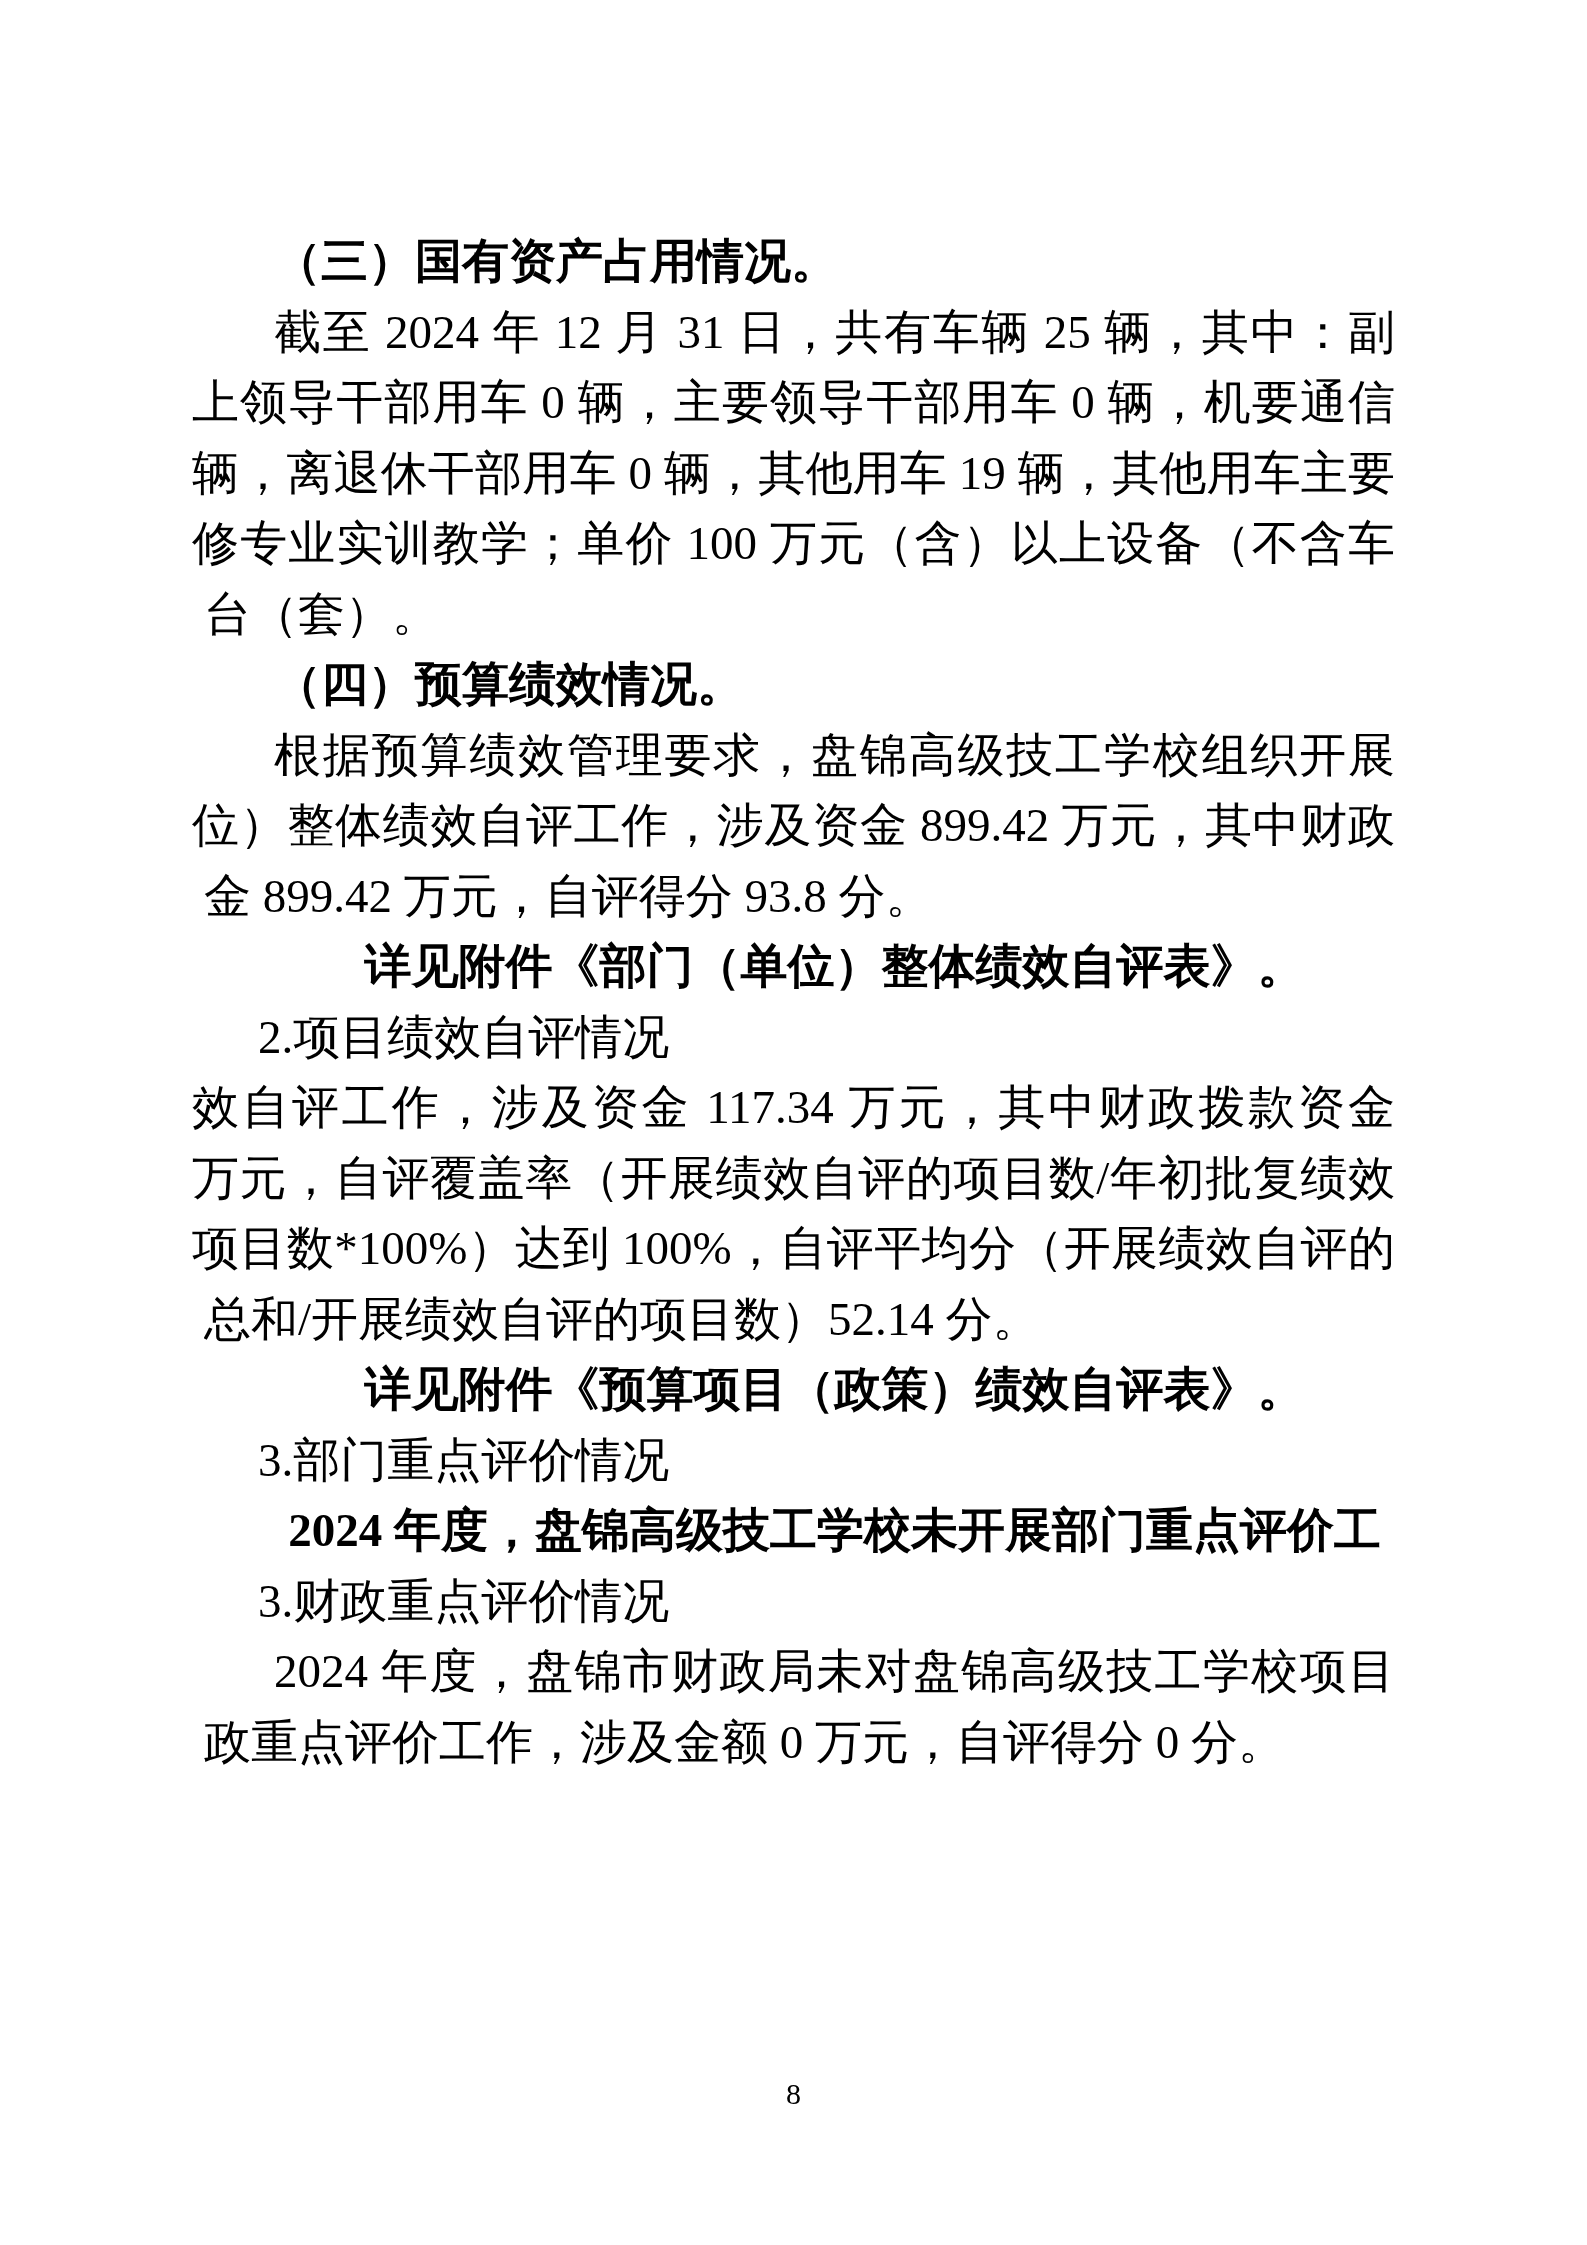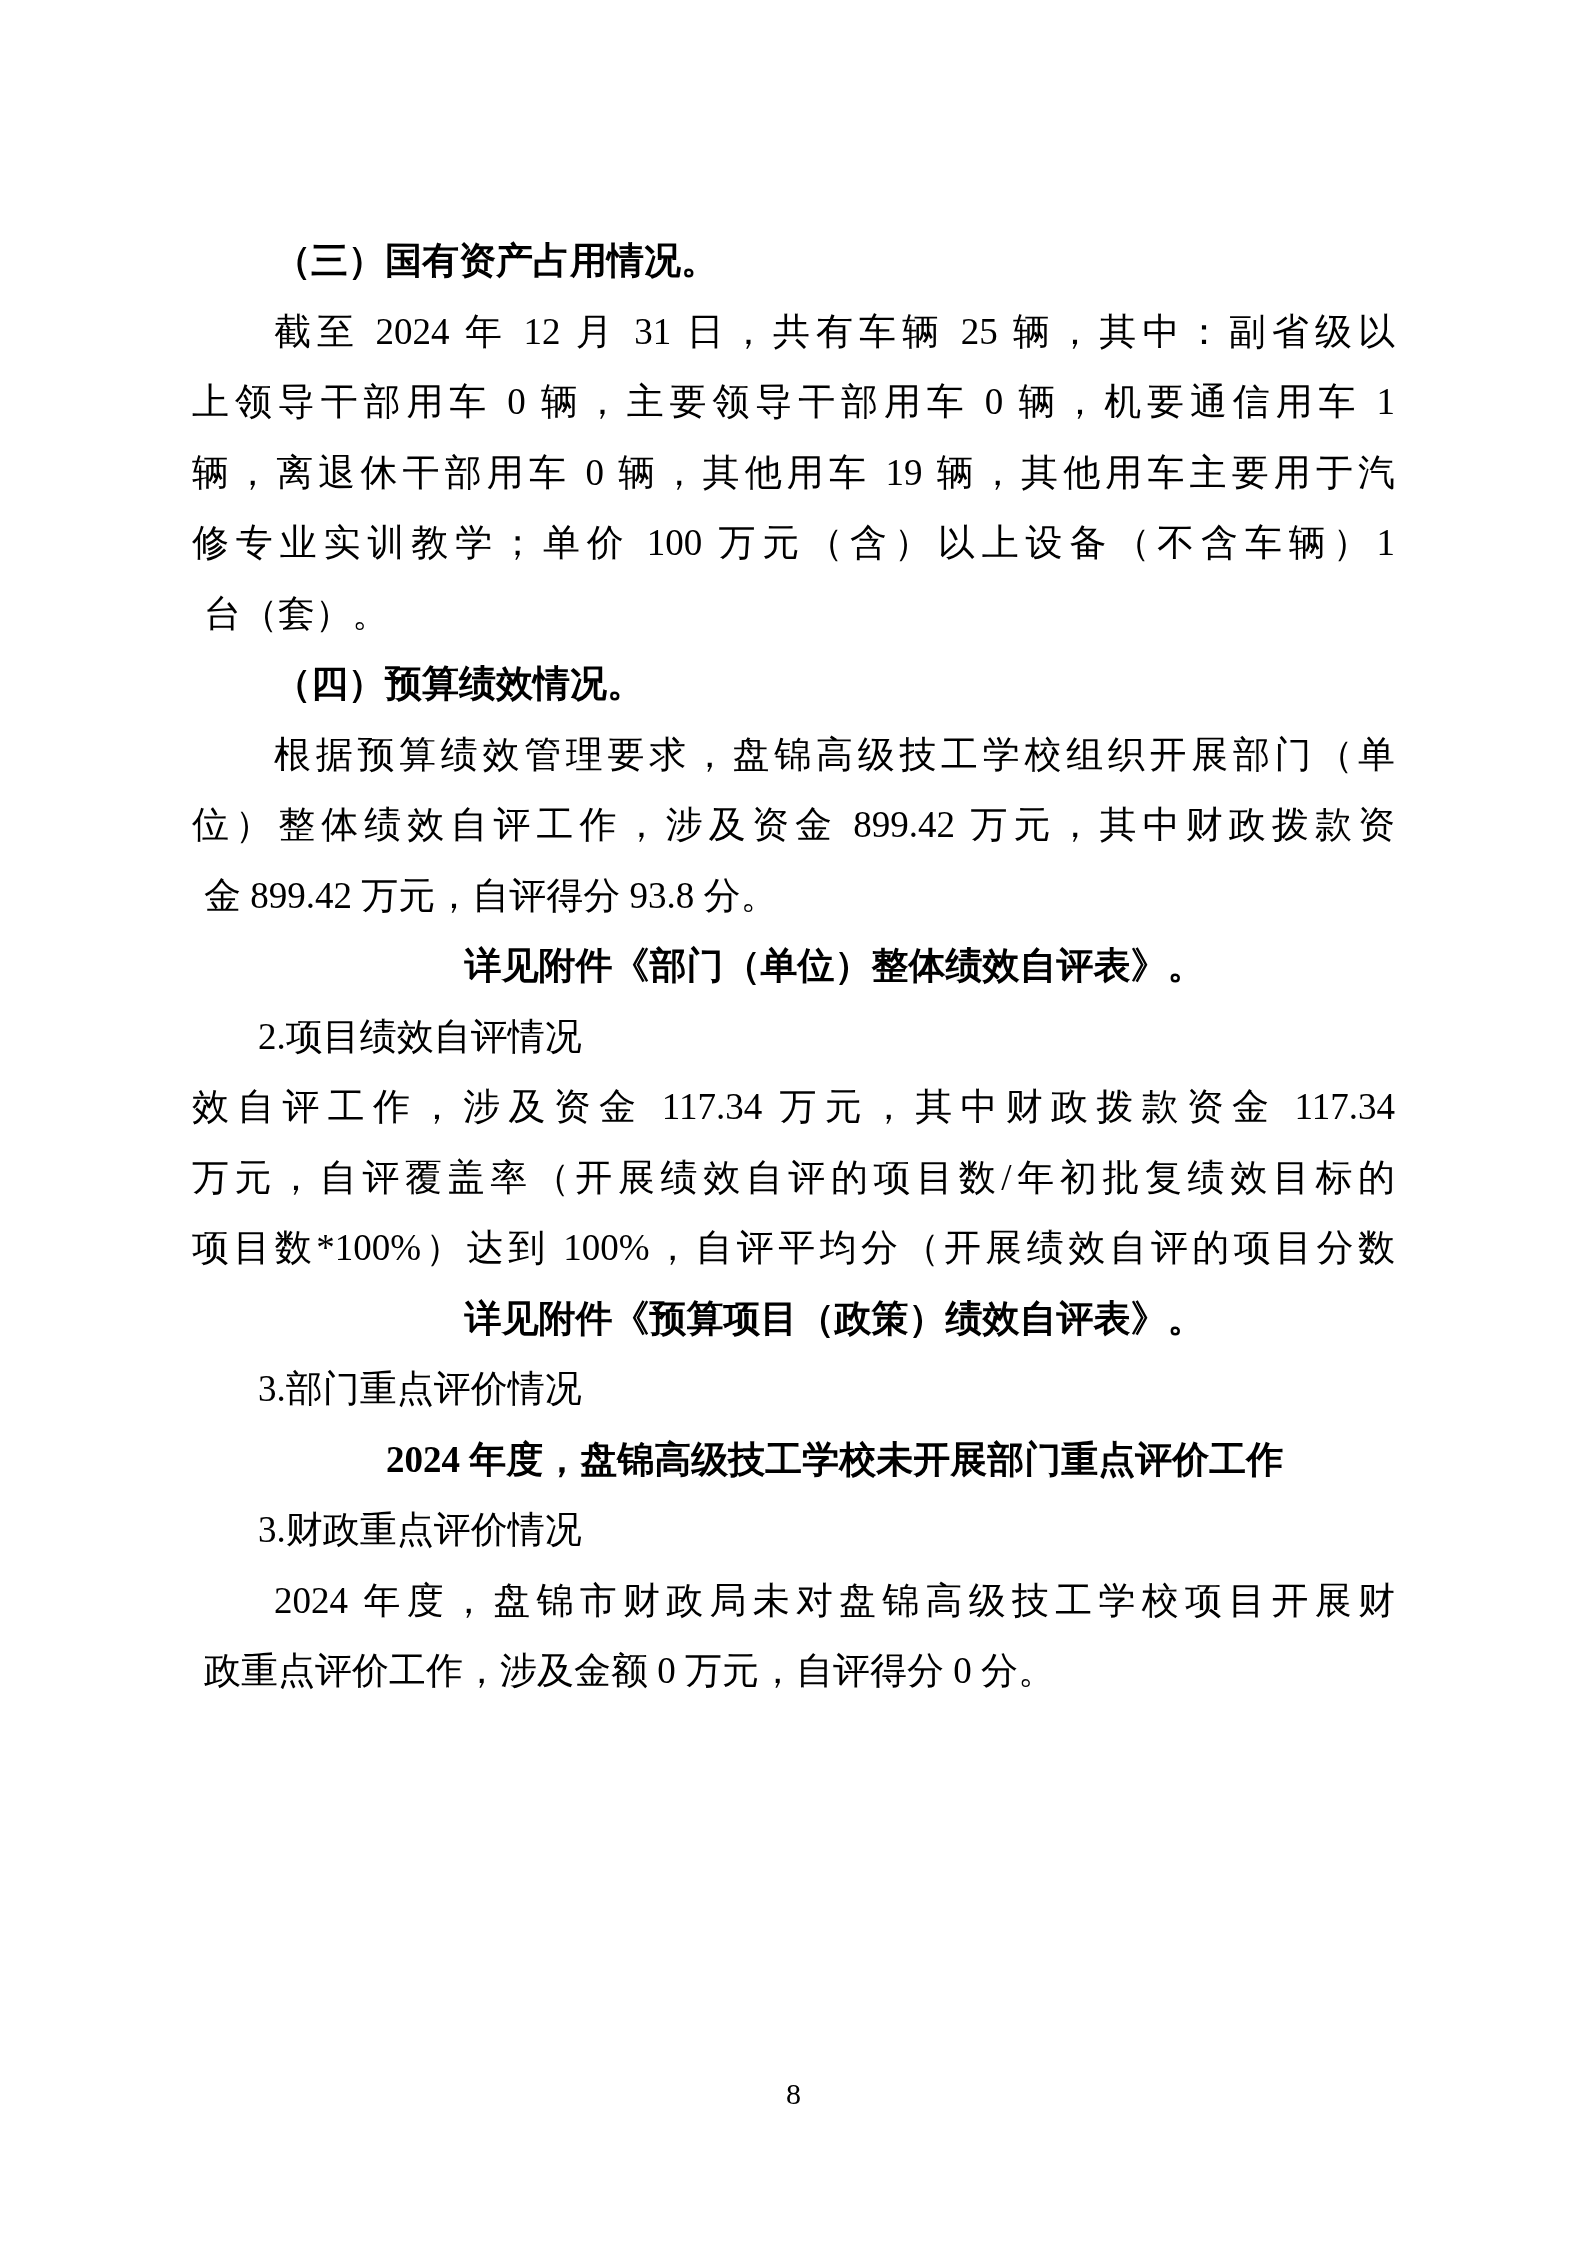--- a/index.html
+++ b/index.html
@@ -24,21 +24,21 @@
     position: absolute;
     left: 192px;
     top: 226px;
     width: 1203px;
   }
   .line {
     box-sizing: border-box;
     width: 100%;
     height: 70.5px;
     line-height: 70.5px;
-    font-size: 37px;
+    font-size: 47px;
     overflow: hidden;
     white-space: normal;
     text-align: left;
   }
   .line.heading {
     font-weight: 700;
     padding-left: 82px;
   }
   .line.first {
     padding-left: 82px;
@@ -88,20 +88,21 @@
       <div class="line last">台（套）。</div>
       <div class="line heading">（四）预算绩效情况。</div>
       <div class="line first">根据预算绩效管理要求，盘锦高级技工学校组织开展部门（单</div>
       <div class="line cont">位）整体绩效自评工作，涉及资金 899.42 万元，其中财政拨款资</div>
       <div class="line last">金 899.42 万元，自评得分 93.8 分。</div>
       <div class="line single">详见附件《部门（单位）整体绩效自评表》。</div>
       <div class="line single-num">2.项目绩效自评情况</div>
       <div class="line cont">效自评工作，涉及资金 117.34 万元，其中财政拨款资金 117.34</div>
       <div class="line cont">万元，自评覆盖率（开展绩效自评的项目数/年初批复绩效目标的</div>
       <div class="line cont">项目数*100%）达到 100%，自评平均分（开展绩效自评的项目分数</div>
+      <div class="line last">总和/开展绩效自评的项目数）52.14 分。</div>
       <div class="line single">详见附件《预算项目（政策）绩效自评表》。</div>
       <div class="line single-num">3.部门重点评价情况</div>
       <div class="line single">2024 年度，盘锦高级技工学校未开展部门重点评价工作</div>
       <div class="line single-num">3.财政重点评价情况</div>
       <div class="line first">2024 年度，盘锦市财政局未对盘锦高级技工学校项目开展财</div>
       <div class="line last">政重点评价工作，涉及金额 0 万元，自评得分 0 分。</div>
     </div>
   <div class="page-number">8</div>
 </div>
 

